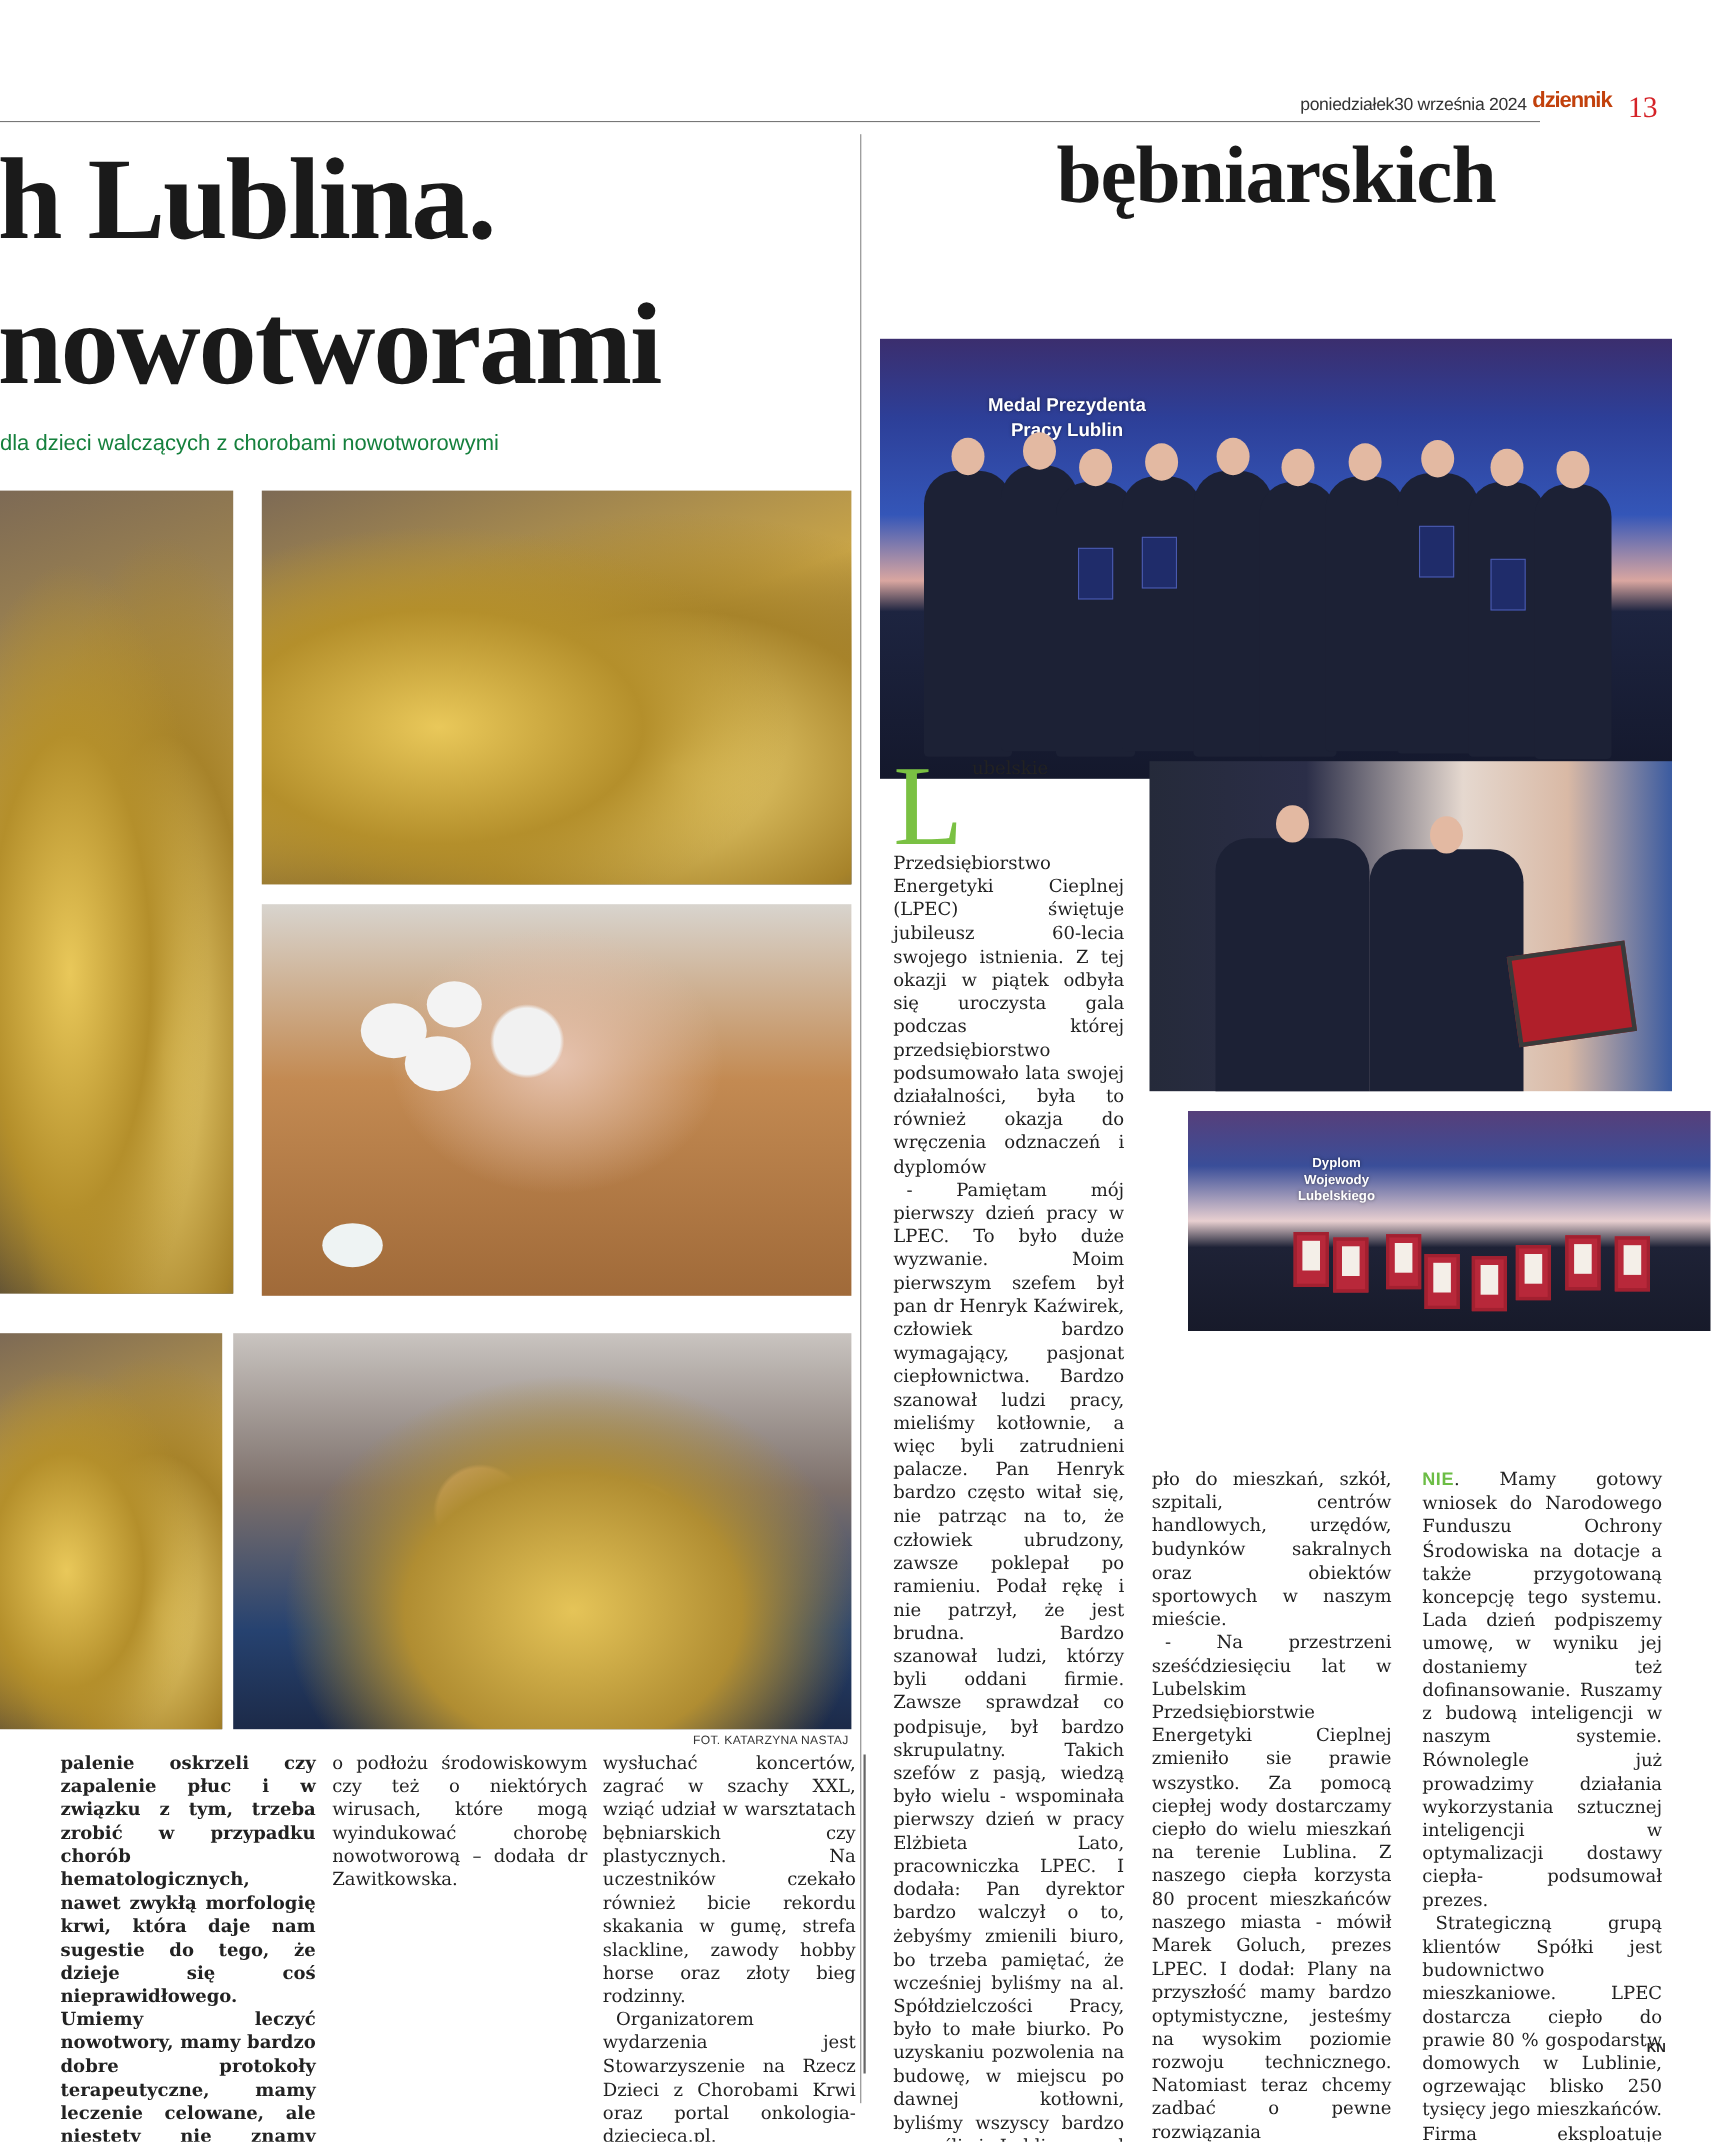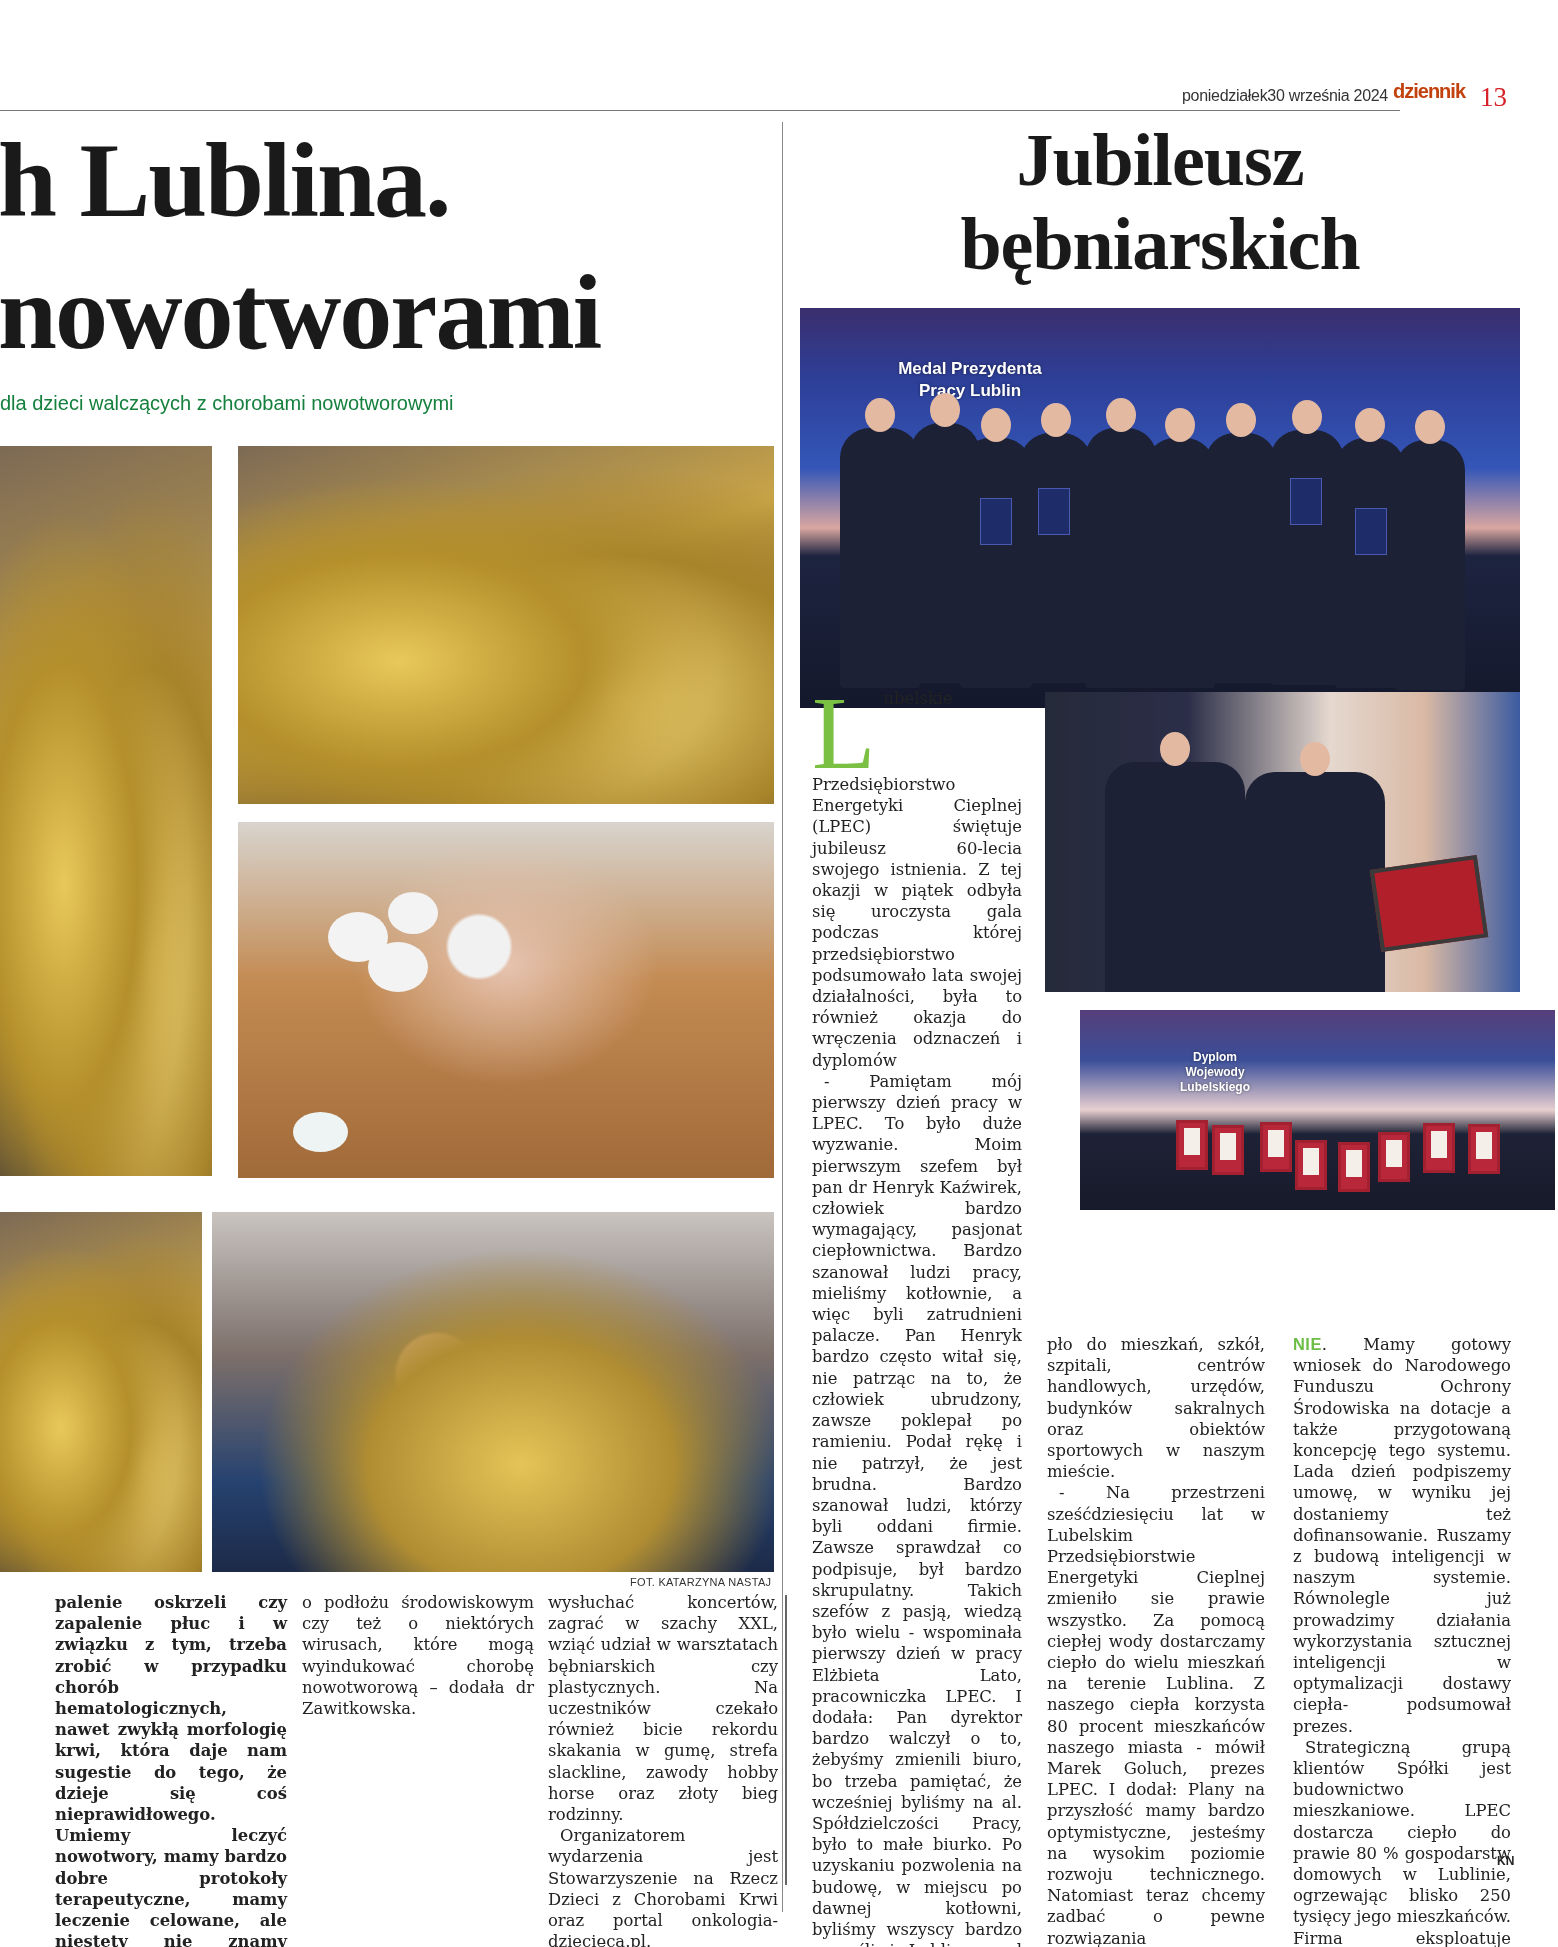--- a/index.html
+++ b/index.html
@@ -86,21 +86,20 @@
 <div class="col" style="left:302px;top:1592px;width:232px;">
   <p class="noindent">o podłożu środowiskowym czy też o niektórych wirusach, które mogą wyindukować chorobę nowotworową – dodała dr Zawitkowska.</p>
 </div>
 <div class="col" style="left:548px;top:1592px;width:230px;">
   <p class="noindent">wysłuchać koncertów, zagrać w szachy XXL, wziąć udział w warsztatach bębniarskich czy plastycznych. Na uczestników czekało również bicie rekordu skakania w gumę, strefa slackline, zawody hobby horse oraz złoty bieg rodzinny.</p>
   <p>Organizatorem wydarzenia jest Stowarzyszenie na Rzecz Dzieci z Chorobami Krwi oraz portal onkologia-dziecięca.pl.</p>
 </div>
 <div class="abs vrule2"></div>
 
 <div class="abs headline-right">
-  <div>Jubileusz</div>
   <div>bębniarskich</div>
 </div>
 
 <div class="abs photo ph-stage" style="left:800px;top:308px;width:720px;height:400px;">
   <div class="cap" style="left:80px;top:50px;font-size:17px;line-height:22px;text-align:center;width:180px;">
     <div>Medal Prezydenta</div>
     <div>Pracy Lublin</div>
   </div>
   <div class="figure" style="left:40px;top:120px;width:80px;height:260px;"></div>
   <div class="figure" style="left:110px;top:115px;width:70px;height:260px;"></div>

